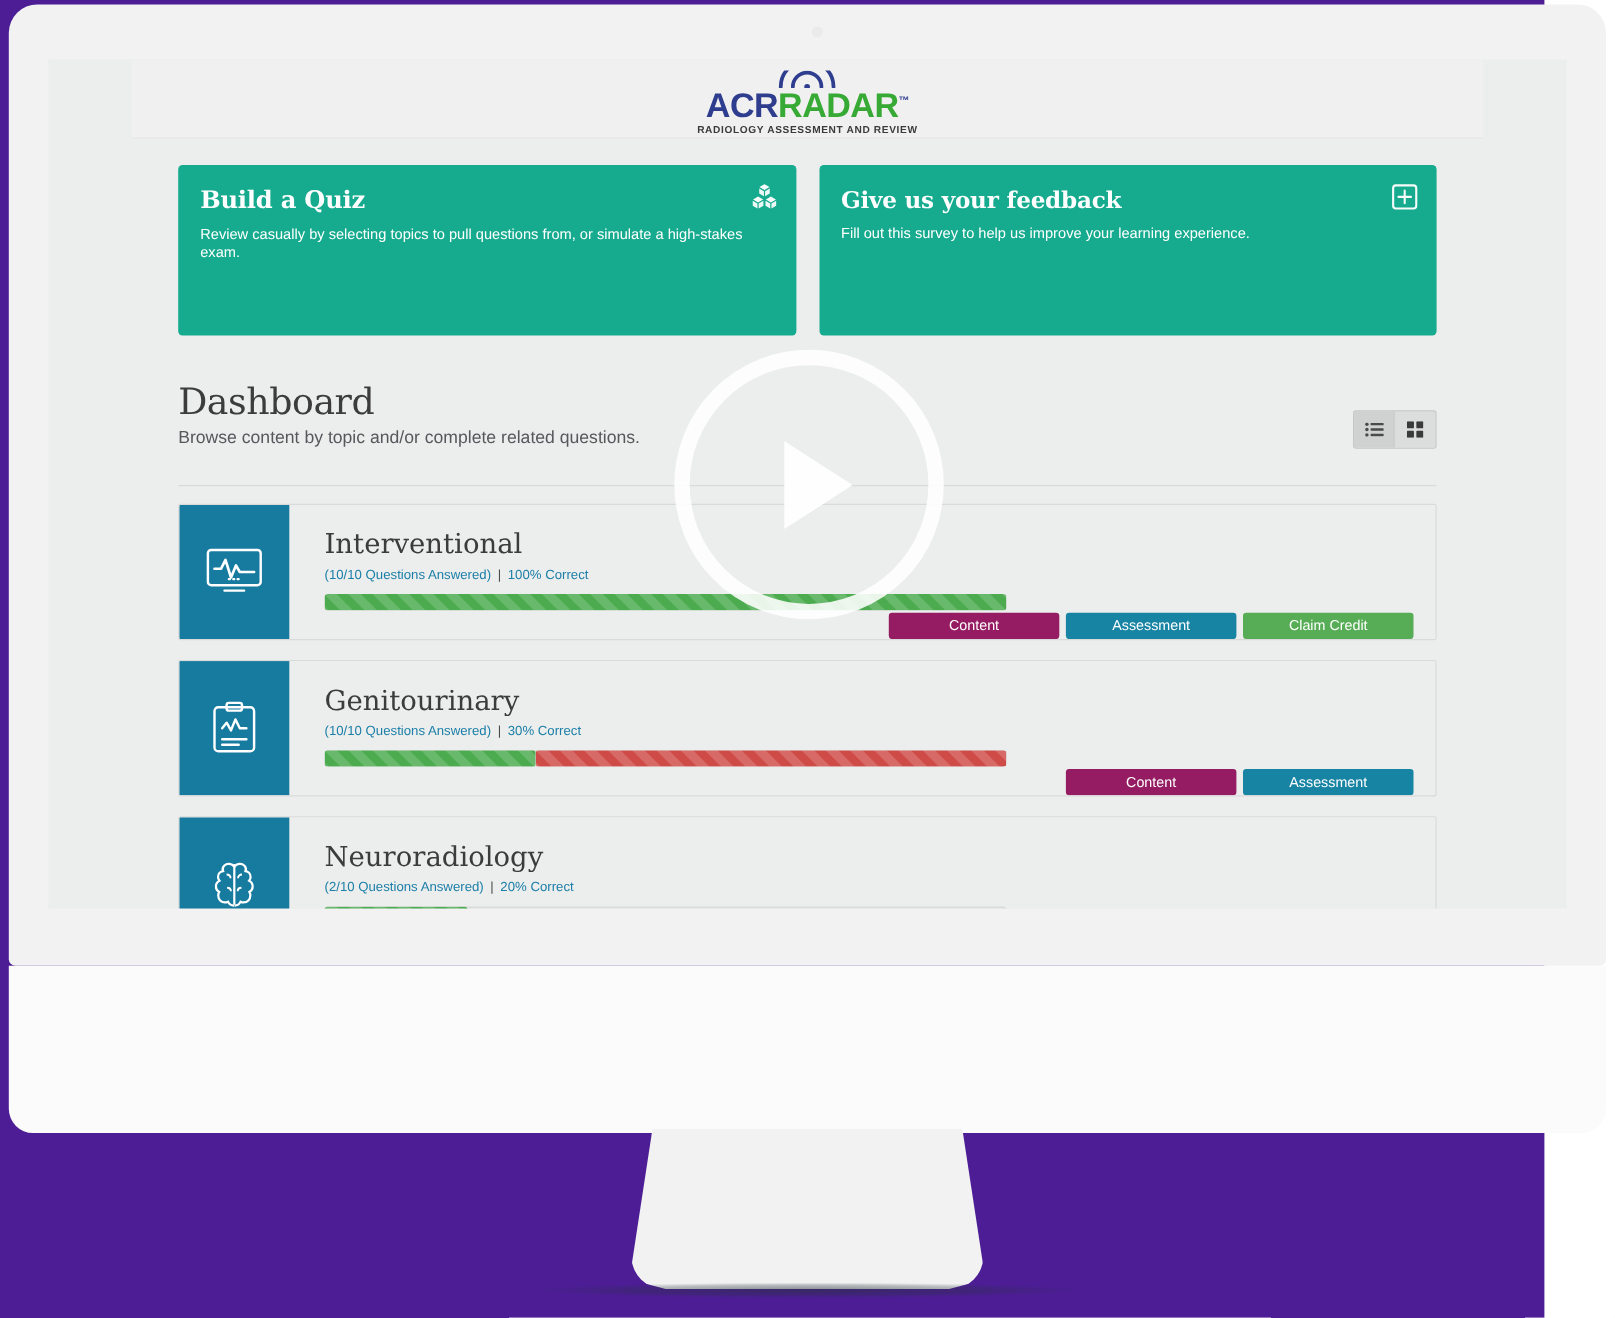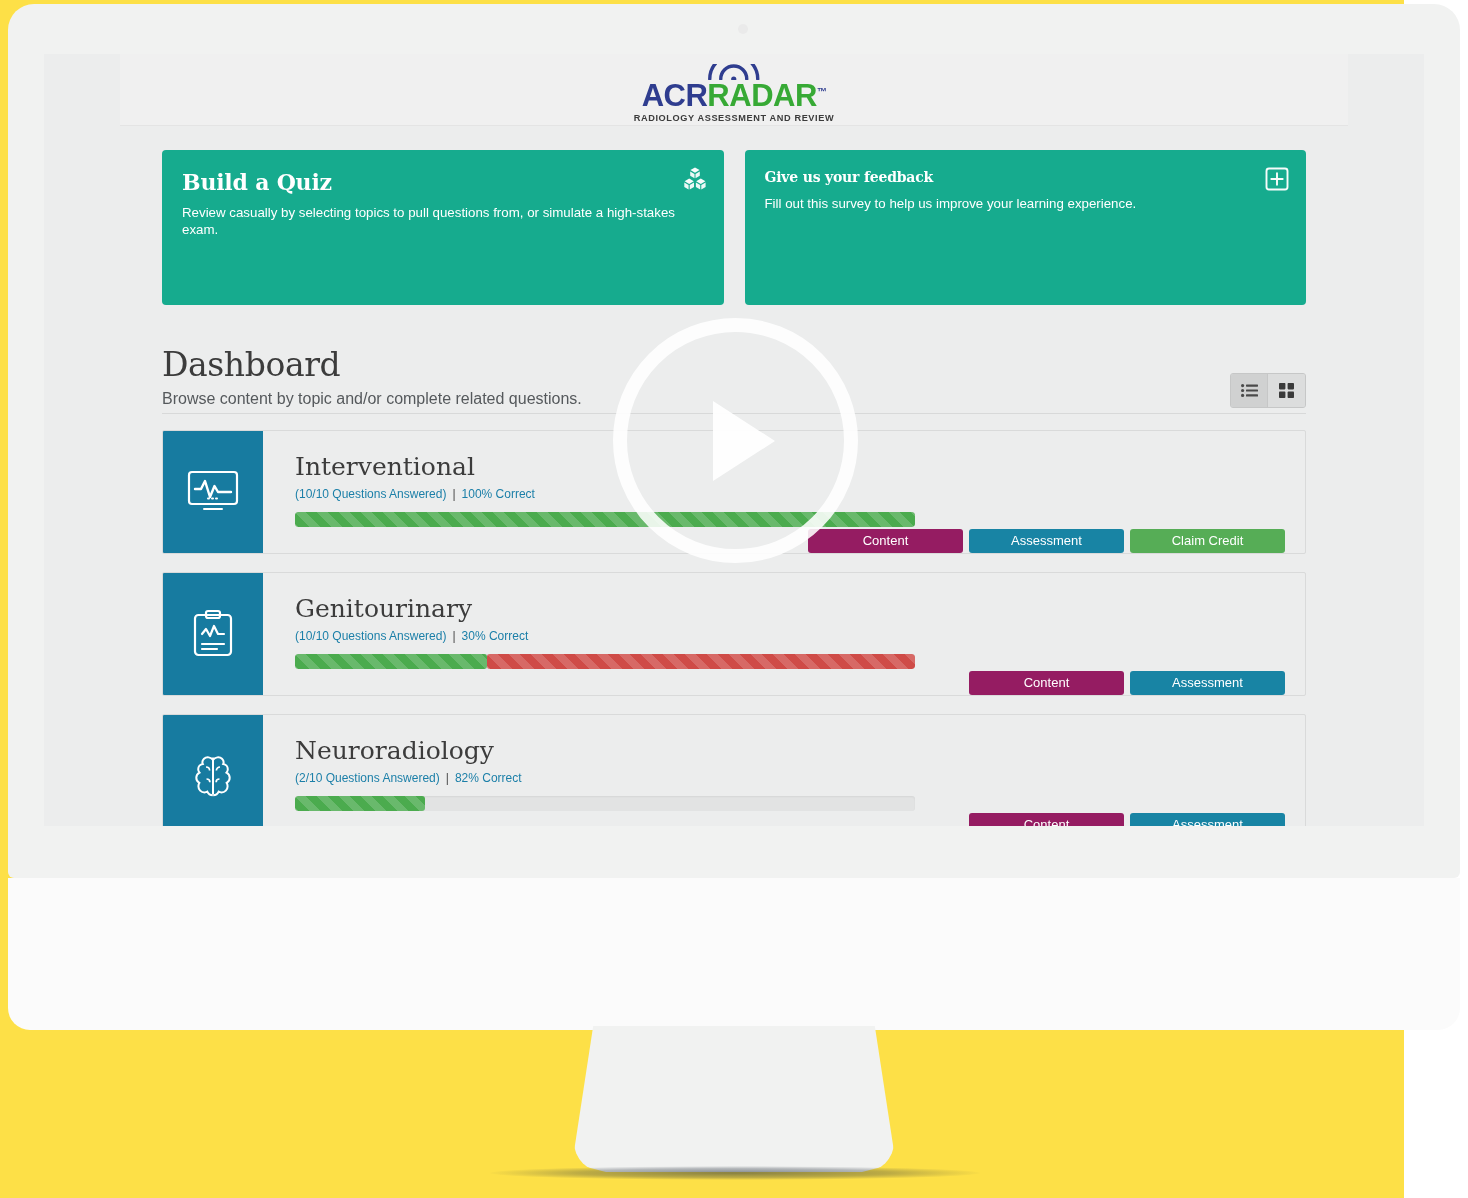--- a/index.html
+++ b/index.html
@@ -9,21 +9,21 @@
     height: 1198px;
     background: #ffffff;
     font-family: "Liberation Sans", sans-serif;
     overflow: hidden;
   }
 
   #stage {
     position: relative;
     width: 1404px;
     height: 1198px;
-    background: #fde047;
+    background: #4c1d95;
   }
 
   
   .monitor-body {
     position: absolute;
     left: 8px;
     top: 4px;
     width: 1452px;
     height: 874px;
     background: #f1f2f1;
@@ -152,41 +152,41 @@
   }
   .tile-title {
     font-family: "DejaVu Serif", serif;
     font-size: 22px;
     font-weight: bold;
     line-height: 1.12;
     letter-spacing: -0.2px;
     margin-bottom: 9px;
     max-width: 84%;
   }
-  .tile-title.small { font-size: 14px; }
+  .tile-title.small { font-size: 21px; }
   .tile-desc {
     font-size: 13.3px;
     line-height: 1.33;
     max-width: 96%;
   }
   .tile-icon {
     position: absolute;
     right: 16px;
     top: 16px;
     width: 26px;
     height: 26px;
     opacity: 0.97;
   }
   .tile-icon svg { display: block; width: 100%; height: 100%; }
 
   
   .dash-head {
     position: relative;
     margin: 42px 42px 12px 42px;
-    padding-bottom: 5px;
+    padding-bottom: 33px;
     border-bottom: 1px solid #d8d9d9;
   }
   .dash-title {
     font-family: "DejaVu Serif", serif;
     font-size: 33px;
     font-weight: normal;
     color: #3c3c3c;
     letter-spacing: -0.4px;
     line-height: 1.12;
   }
@@ -499,21 +499,21 @@
                 <path d="M27 8.5v37"></path>
                 <path d="M27 11c-2-3-6.5-3.6-9-1.2-1.6 1.5-1.9 3.6-1.2 5.2-2.6.3-4.6 2.5-4.6 5.2 0 1.3.5 2.5 1.3 3.4-2 1-3.2 3-3.2 5.2 0 2.2 1.2 4.1 3 5.1-.6 1-.9 2.1-.9 3.3 0 3.4 2.7 6.2 6.1 6.2 1 0 2-.3 2.8-.7.9 2.1 3 3.6 5.5 3.6"></path>
                 <path d="M27 11c2-3 6.5-3.6 9-1.2 1.6 1.5 1.9 3.6 1.2 5.2 2.6.3 4.6 2.5 4.6 5.2 0 1.3-.5 2.5-1.3 3.4 2 1 3.2 3 3.2 5.2 0 2.2-1.2 4.1-3 5.1.6 1 .9 2.1.9 3.3 0 3.4-2.7 6.2-6.1 6.2-1 0-2-.3-2.8-.7-.9 2.1-3 3.6-5.5 3.6"></path>
                 <path d="M20 18c2.2 0 3.6 1.6 3.6 3.5M20.5 30c2 0 3.4 1.4 3.4 3.2M34 18c-2.2 0-3.6 1.6-3.6 3.5M33.5 30c-2 0-3.4 1.4-3.4 3.2" stroke-width="1.7"></path>
               </svg>
             </span>
           </div>
           <div class="row-main">
             <div class="row-title">Neuroradiology</div>
             <div class="row-stats">
-              <span>(2/10 Questions Answered)</span><span class="sep">|</span><span>82% Correct</span>
+              <span>(2/10 Questions Answered)</span><span class="sep">|</span><span>20% Correct</span>
             </div>
             <div class="bar">
               <div class="bar-seg bar-green" style="left:0;width:21%"></div>
             </div>
           </div>
           <div class="row-actions">
             <button class="act-btn act-content">Content</button>
             <button class="act-btn act-assessment">Assessment</button>
           </div>
         </div>

